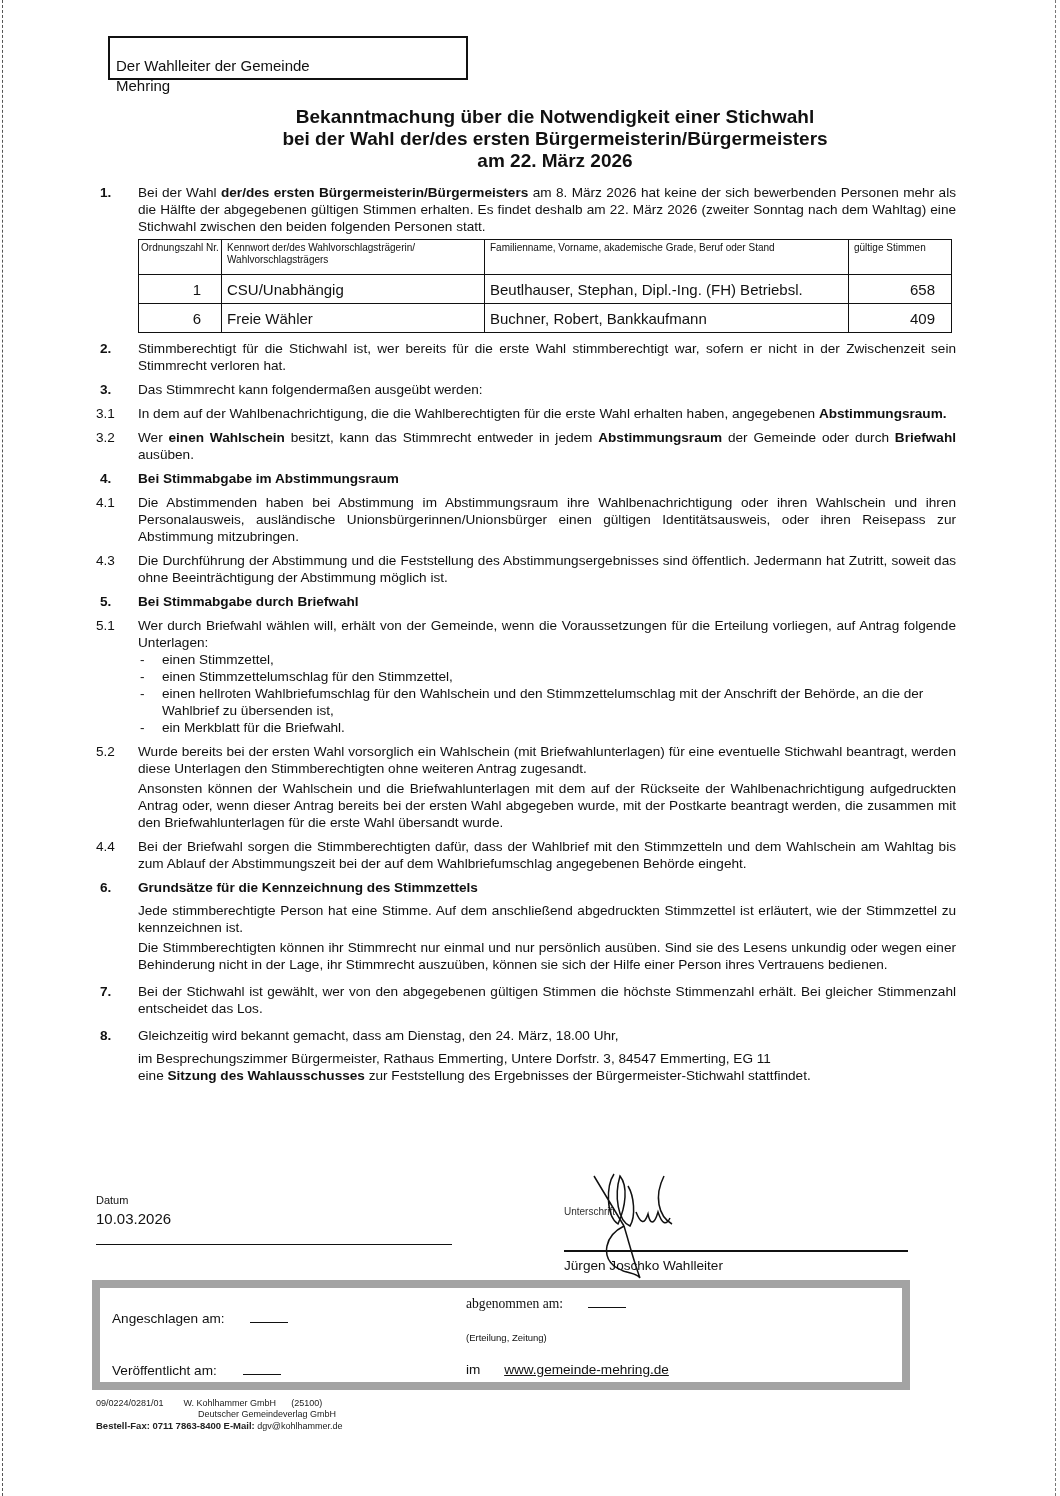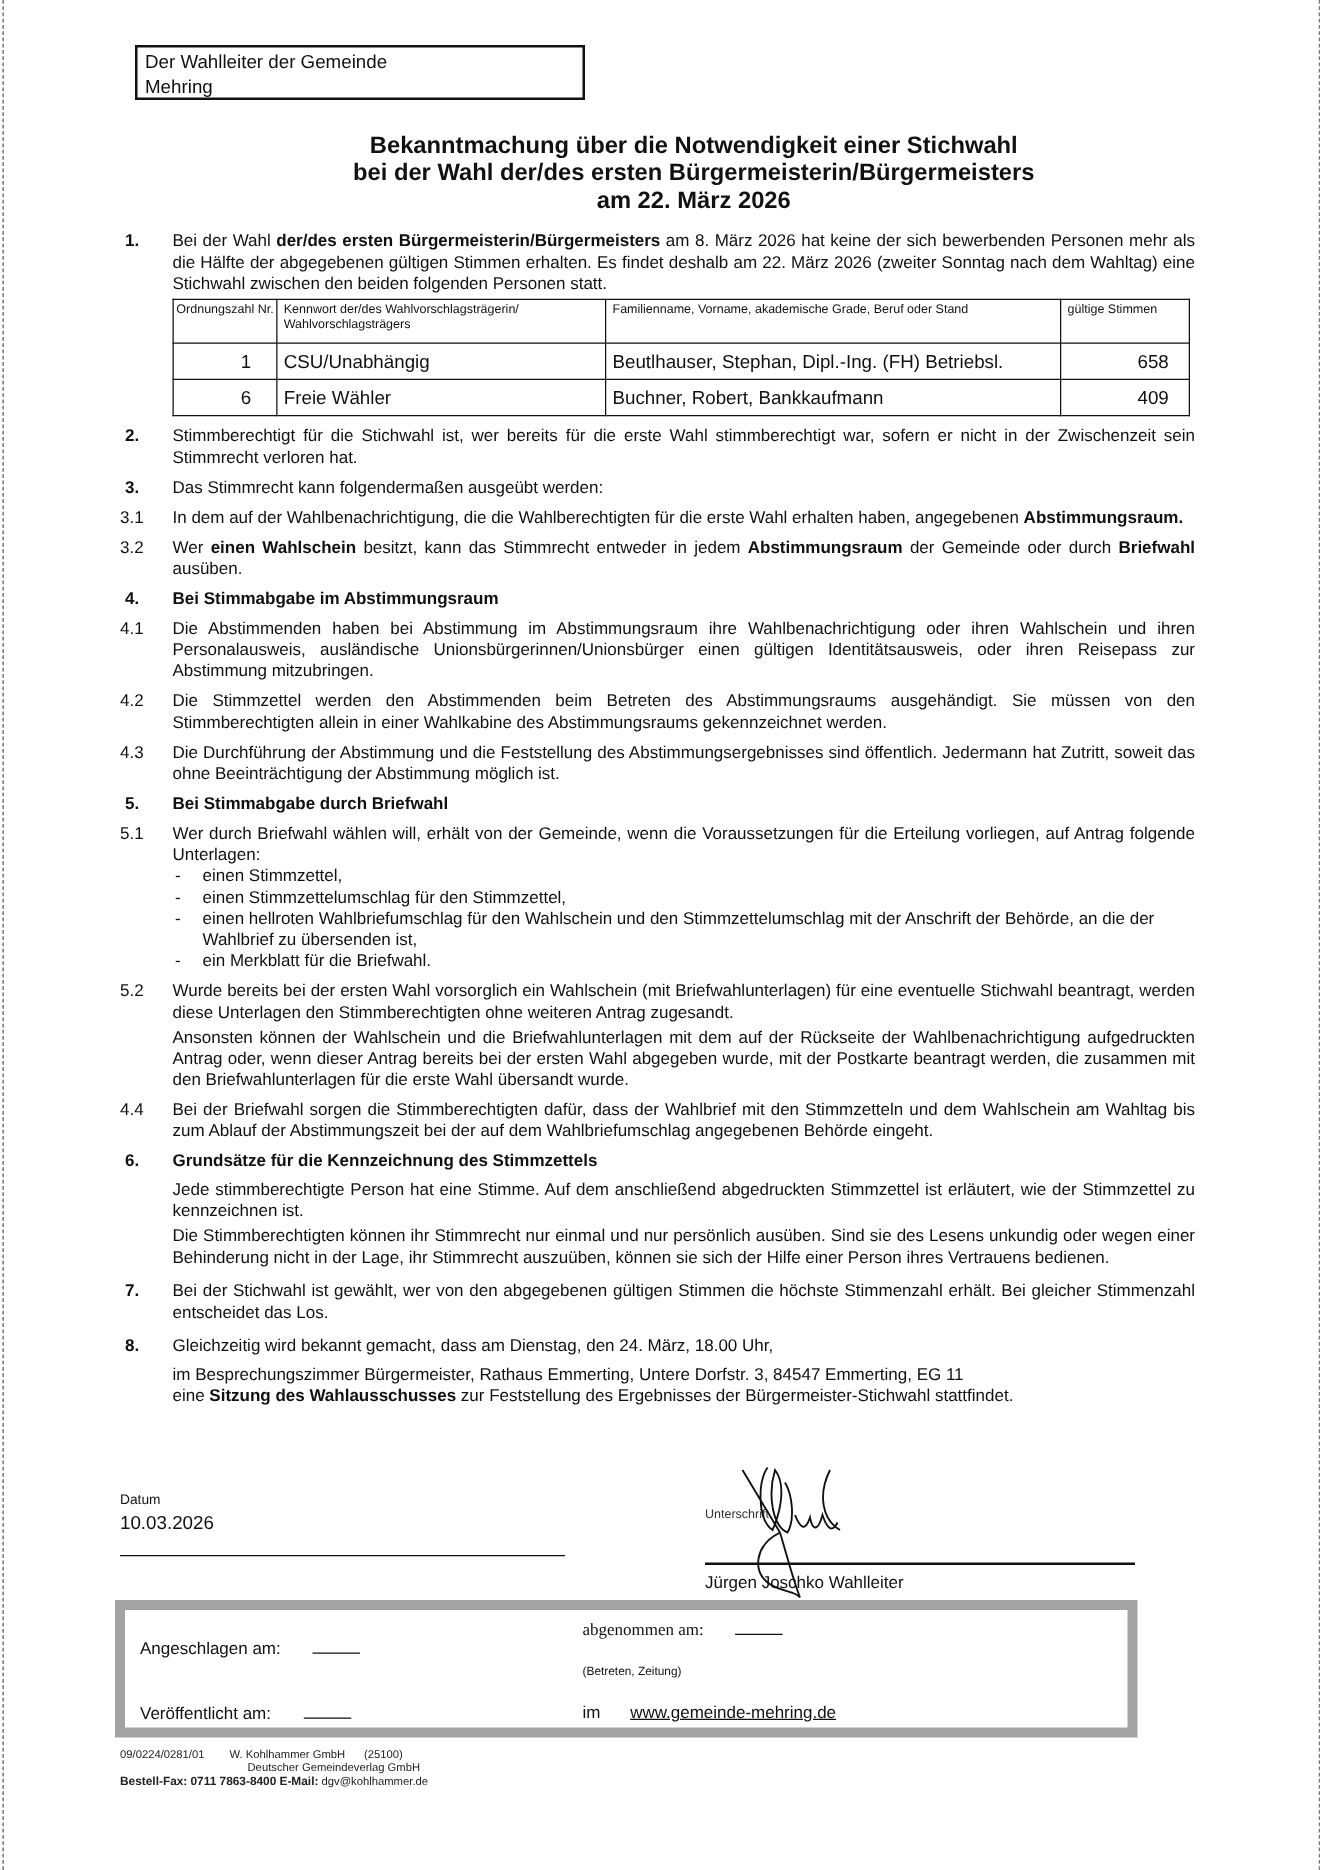--- a/index.html
+++ b/index.html
@@ -3,21 +3,21 @@
 <meta charset="utf-8">
 <style>
   html, body { margin: 0; padding: 0; background: #ffffff; }
   body { width: 1060px; height: 1496px; position: relative; overflow: hidden;
          font-family: "Liberation Sans", sans-serif; color: #111; }
   .edge-left { position: absolute; left: 2px; top: 0; width: 1px; height: 1496px;
                border-left: 1px dashed #555; }
   .edge-right { position: absolute; right: 3px; top: 0; width: 1px; height: 1496px;
                 border-left: 1px dashed #777; }
   .header-box { position: absolute; left: 108px; top: 36px; width: 360px; height: 44px;
-                border: 2px solid #111; padding: 2px 6px; box-sizing: border-box;
+                border: 2px solid #111; padding: 18px 6px; box-sizing: border-box;
                 font-size: 15px; line-height: 20px; }
   .title { position: absolute; left: 160px; top: 106px; width: 790px; text-align: center;
            font-weight: bold; font-size: 19px; line-height: 22px; }
   .body { position: absolute; left: 96px; top: 184px; width: 860px; font-size: 13.6px;
           line-height: 17px; }
   .sec { position: relative; padding-left: 42px; margin-bottom: 7px; }
   .sec .num { position: absolute; left: 4px; top: 0; font-weight: bold; }
   .sec .num.light { font-weight: normal; left: 0; }
   .sec p { margin: 0; text-align: justify; }
   .sec p + p { margin-top: 3px; }
@@ -123,24 +123,20 @@
   <div class="sec">
     <span class="num">4.</span>
     <h4>Bei Stimmabgabe im Abstimmungsraum</h4>
   </div>
 
   <div class="sec">
     <span class="num light">4.1</span>
     <p>Die Abstimmenden haben bei Abstimmung im Abstimmungsraum ihre Wahlbenachrichtigung oder ihren Wahlschein und ihren Personalausweis, ausländische Unionsbürgerinnen/Unionsbürger einen gültigen Identitätsausweis, oder ihren Reisepass zur Abstimmung mitzubringen.</p>
   </div>
 
-  <div class="sec">
-    <span class="num light">4.2</span>
-    <p>Die Stimmzettel werden den Abstimmenden beim Betreten des Abstimmungsraums ausgehändigt. Sie müssen von den Stimmberechtigten allein in einer Wahlkabine des Abstimmungsraums gekennzeichnet werden.</p>
-  </div>
 
   <div class="sec">
     <span class="num light">4.3</span>
     <p>Die Durchführung der Abstimmung und die Feststellung des Abstimmungsergebnisses sind öffentlich. Jedermann hat Zutritt, soweit das ohne Beeinträchtigung der Abstimmung möglich ist.</p>
   </div>
 
   <div class="sec">
     <span class="num">5.</span>
     <h4>Bei Stimmabgabe durch Briefwahl</h4>
   </div>
@@ -203,21 +199,21 @@
 
 <div class="pub-box">
   <div class="f" style="left:12px; top:22px;">
     <span>Angeschlagen am:</span>
     <span class="blank" style="margin-left:22px"></span>
   </div>
   <div class="f" style="left:366px; top:7px;font-family:Liberation Serif, serif;">
     <span>abgenommen am:</span>
     <span class="blank" style="margin-left:22px"></span>
   </div>
-  <div class="f pub-small" style="left:366px; top:44px;">(Betreten, Zeitung)</div>
+  <div class="f pub-small" style="left:366px; top:44px;">(Erteilung, Zeitung)</div>
   <div class="f" style="left:12px; top:74px;">
     <span>Veröffentlicht am:</span>
     <span class="blank" style="margin-left:22px"></span>
   </div>
   <div class="f" style="left:366px; top:74px;">
     <span>im</span>
     <span class="link" style="margin-left:20px">www.gemeinde-mehring.de</span>
   </div>
 </div>
 

